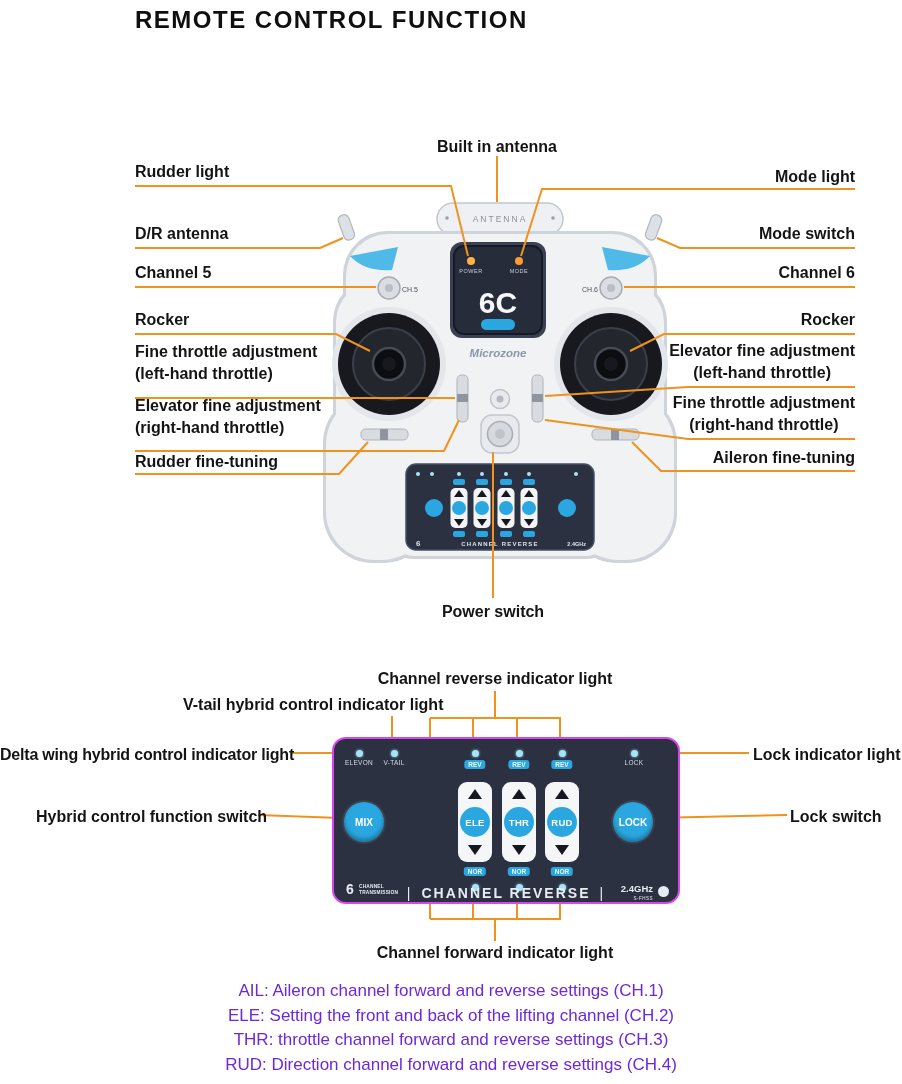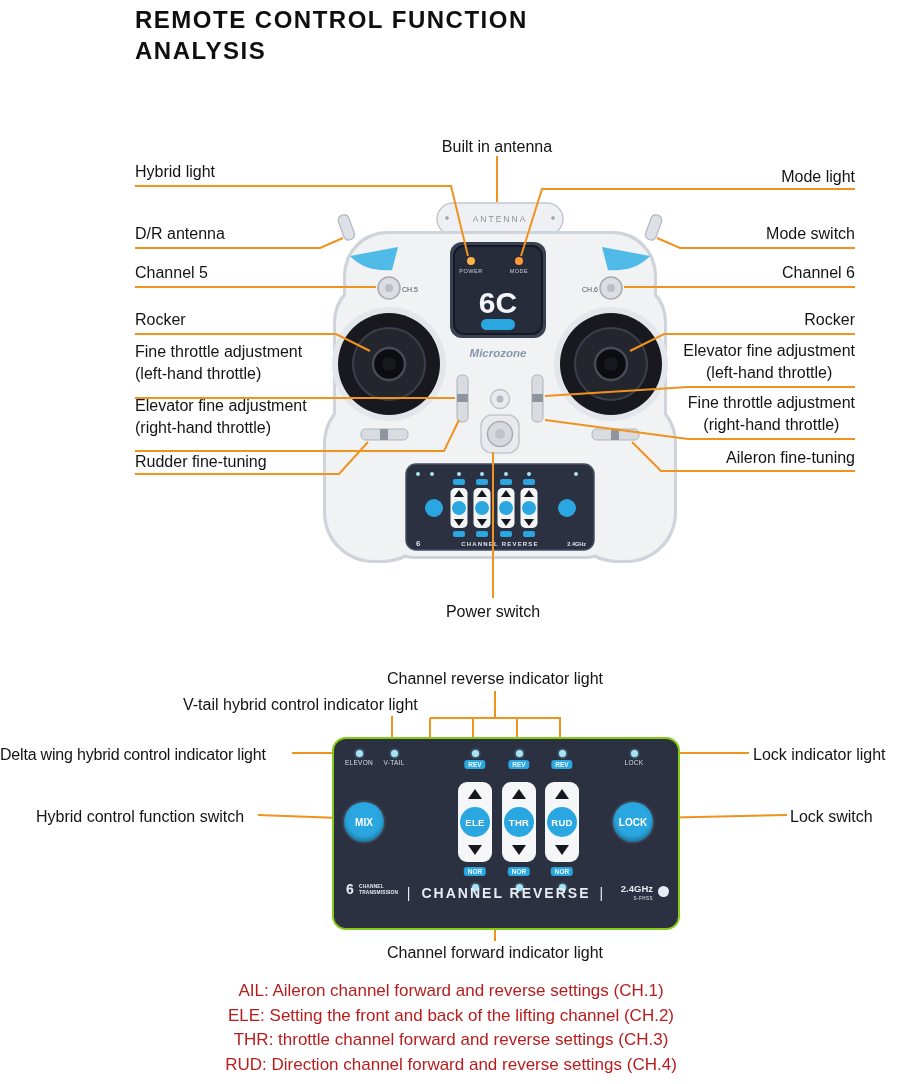--- a/index.html
+++ b/index.html
@@ -2,26 +2,26 @@
 <html><head>
 <meta charset="utf-8">
 <style>
   html,body{margin:0;padding:0;background:#fff;}
   .stage{position:relative;width:902px;height:1084px;background:#fff;overflow:hidden;
          font-family:"Liberation Sans",sans-serif;color:#111;}
   svg.art{position:absolute;left:0;top:0;z-index:1;}
   .leader{stroke:#f0921e;stroke-width:2;fill:none;}
   .title{position:absolute;left:135px;top:4px;z-index:3;font-size:24px;font-weight:bold;
          letter-spacing:1.5px;line-height:31px;color:#0f0f0f;}
-  .lbl{position:absolute;z-index:3;font-size:16px;line-height:22px;color:#141414;white-space:nowrap;}
+  .lbl{position:absolute;z-index:3;font-size:16px;line-height:22px;color:#141414;white-space:nowrap;font-weight:bold;}
   .lbl-r{right:47px;text-align:center;}
   .lbl-c{text-align:center;}
   
-  .crp{position:absolute;left:332px;top:737px;width:348px;height:193px;z-index:2;
-       background:#2b3140;border:2px solid #84cc16;border-radius:14px;box-sizing:border-box;}
+  .crp{position:absolute;left:332px;top:737px;width:348px;height:167px;z-index:2;
+       background:#2b3140;border:2px solid #d946ef;border-radius:14px;box-sizing:border-box;}
   .led{position:absolute;width:7px;height:7px;border-radius:50%;background:#a8e3f5;
        box-shadow:0 0 3px #7fd4ef;}
   .crp-toplabel{position:absolute;font-size:6.5px;color:#d6dce8;text-align:center;letter-spacing:.3px;}
   .badge{position:absolute;left:50%;transform:translateX(-50%);font-size:6.5px;font-weight:bold;
          color:#eef8fe;background:#2aa7e0;border-radius:3px;padding:1px 4px;line-height:7px;}
   .chan-col{position:absolute;top:0;width:36px;height:100%;}
   .chan-col .led{left:50%;margin-left:-3.5px;top:11px;}
   .badge.rev{top:21px;}
   .badge.nor{top:128px;}
   .chan-col .led.nor-led{top:145px;}
@@ -42,21 +42,21 @@
         font-weight:bold;letter-spacing:.2px;}
   .crp-center{position:absolute;left:0;right:0;top:6px;text-align:center;font-size:14px;
         font-weight:bold;letter-spacing:2px;}
   .crp-center .pipe{margin:0 9px;font-weight:normal;}
   .crp-right{position:absolute;right:17px;top:3px;text-align:right;line-height:10px;}
   .crp-freq{font-size:9.5px;font-weight:bold;}
   .crp-freqsub{display:block;font-size:4.5px;letter-spacing:.5px;}
   .crp-logo{position:absolute;right:1px;top:7px;width:11px;height:11px;border-radius:50%;
         background:#e7ebf3;}
   .notes{position:absolute;left:51px;top:979px;width:800px;z-index:3;text-align:center;
-        font-size:17px;line-height:24.5px;color:#b91c1c;}
+        font-size:17px;line-height:24.5px;color:#6d28d9;}
 </style>
 </head>
 <body>
 
 <div class="stage">
 
   <svg class="art" width="902" height="1084" viewBox="0 0 902 1084">
 
     <g>
       <rect x="437" y="203" width="126" height="32" rx="16" fill="#eef0f3" stroke="#c3c8cf" stroke-width="1.5"></rect>
@@ -239,26 +239,25 @@
       <path class="leader" d="M473,888 L473,919"></path>
       <path class="leader" d="M517,888 L517,919"></path>
       <path class="leader" d="M560,888 L560,919"></path>
       <path class="leader" d="M430,919 L561,919"></path>
       <path class="leader" d="M495,919 L495,941"></path>
     </g>
   </svg>
 
   <div class="title">
     <div>REMOTE CONTROL FUNCTION</div>
-    <div>ANALYSIS</div>
   </div>
 
   <div class="lbl lbl-c" style="left:395px;top:136px;width:204px;">Built in antenna</div>
 
-  <div class="lbl" style="left:135px;top:161px;">Hybrid light</div>
+  <div class="lbl" style="left:135px;top:161px;">Rudder light</div>
   <div class="lbl" style="left:135px;top:223px;">D/R antenna</div>
   <div class="lbl" style="left:135px;top:262px;">Channel 5</div>
   <div class="lbl" style="left:135px;top:309px;">Rocker</div>
   <div class="lbl" style="left:135px;top:341px;">
     <div>Fine throttle adjustment</div>
     <div>(left-hand throttle)</div>
   </div>
   <div class="lbl" style="left:135px;top:395px;">
     <div>Elevator fine adjustment</div>
     <div>(right-hand throttle)</div>

